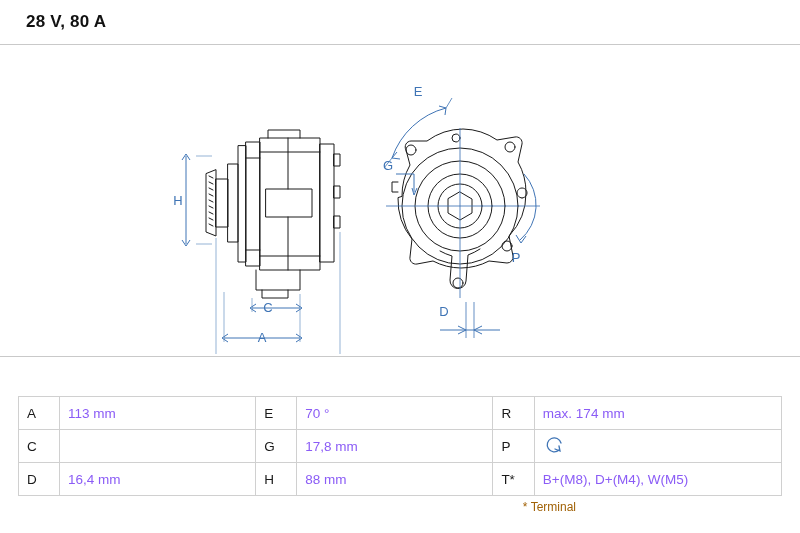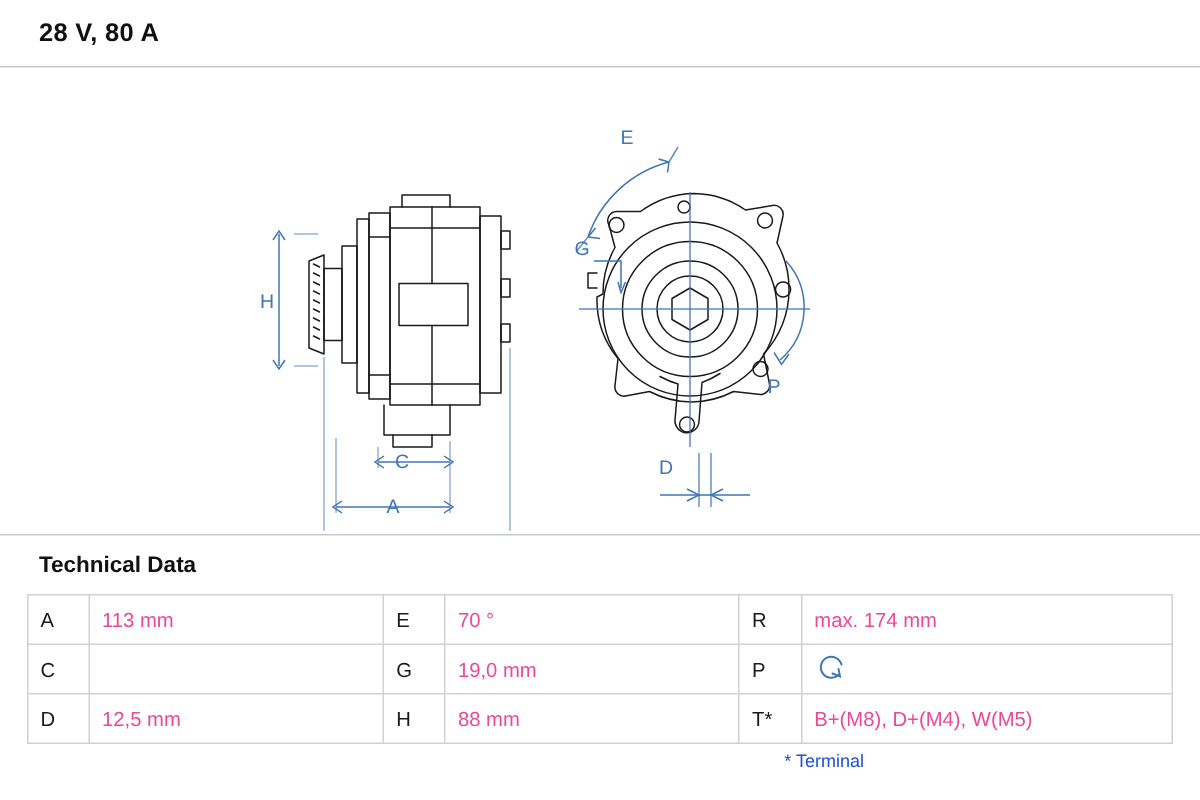--- a/index.html
+++ b/index.html
@@ -72,32 +72,32 @@
     vertical-align: middle;
     background: #ffffff;
   }
   td.key {
     width: 26px;
     text-align: left;
     padding-left: 8px;
     color: #1a1a1a;
   }
   td.val {
-    color: #ec4899;
+    color: #8b5cf6;
   }
   td.val-a { width: 200px; }
   td.val-e { width: 200px; }
   td.val-r { width: 256px; margin-top: 15px; }
 
   .footnote {
     position: absolute;
     right: 56px;
     top: 500px;
     font-size: 12px;
-    color: #1d4ed8;
+    color: #a16207;
   }
 
   .arrow-cell svg { display: block; }
 </style>
 </head>
 <body>
 
 <div class="page">
 
   <div class="title">28 V, 80 A</div>
@@ -234,52 +234,51 @@
         <text x="418" y="50" text-anchor="middle">E</text>
         <text x="388" y="124" text-anchor="middle">G</text>
         <text x="516" y="216" text-anchor="middle">P</text>
         <text x="444" y="270" text-anchor="middle">D</text>
       </g>
     </svg>
   </div>
 
   <div class="rule rule-mid"></div>
 
-  <div class="tech-title">Technical Data</div>
 
   <table class="techdata">
     <tbody>
       <tr>
         <td class="key">A</td>
         <td class="val val-a">113 mm</td>
         <td class="key">E</td>
         <td class="val val-e">70 °</td>
         <td class="key">R</td>
         <td class="val val-r">max. 174 mm</td>
       </tr>
       <tr>
         <td class="key">C</td>
         <td class="val val-a"></td>
         <td class="key">G</td>
-        <td class="val val-e">19,0 mm</td>
+        <td class="val val-e">17,8 mm</td>
         <td class="key">P</td>
         <td class="val val-r arrow-cell">
           <span>
             <svg width="24" height="20" viewBox="0 0 24 20">
               <g fill="none" stroke="#3f74b5" stroke-width="1.3" stroke-linecap="round">
                 <path d="M18,7 A7,7 0 1,0 16,14"></path>
                 <path d="M12,13 L17,15 L16,10"></path>
               </g>
             </svg>
           </span>
         </td>
       </tr>
       <tr>
         <td class="key">D</td>
-        <td class="val val-a">12,5 mm</td>
+        <td class="val val-a">16,4 mm</td>
         <td class="key">H</td>
         <td class="val val-e">88 mm</td>
         <td class="key">T*</td>
         <td class="val val-r">B+(M8), D+(M4), W(M5)</td>
       </tr>
     </tbody>
   </table>
 
   <div class="footnote">* Terminal</div>
 

